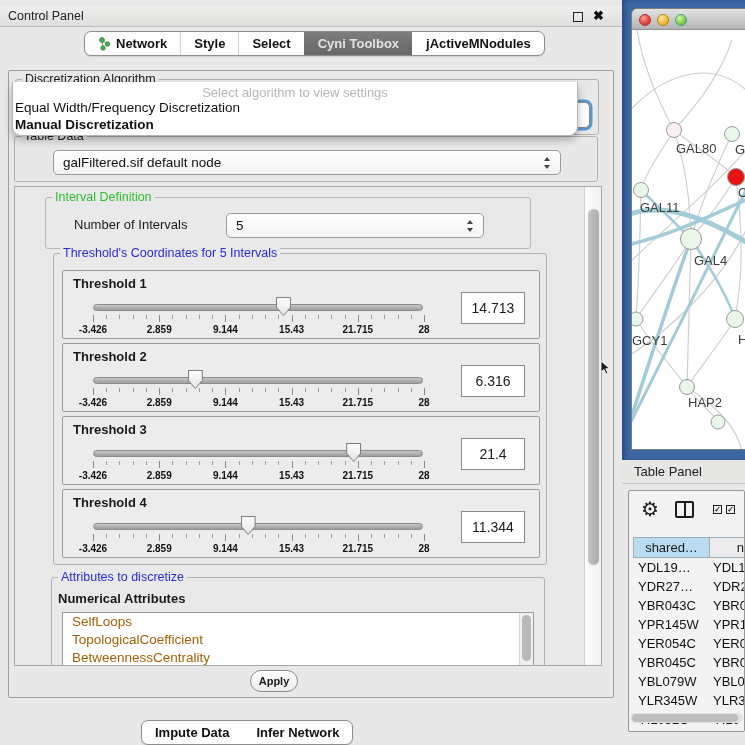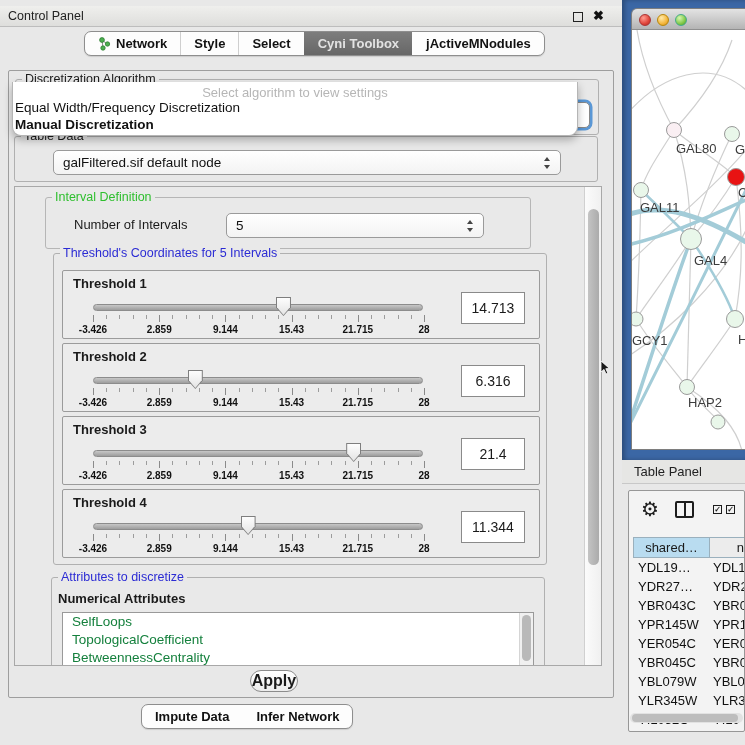--- a/index.html
+++ b/index.html
@@ -76,27 +76,27 @@
   .tick.minor { height:4px; background:#9c9c9c; }
   .tick.major { height:7px; }
   .tick-labels { position:absolute; left:30px; top:53px; width:331px; height:12px; }
   .tick-labels span { position:absolute; transform:translateX(-50%); font-size:10px; font-weight:bold; color:#111; white-space:nowrap; }
   .val-box { position:absolute; left:398px; top:21px; width:64px; height:32px; background:#fff;
     border:1px solid #8a8a8a; font-size:14px; text-align:center; line-height:30px; }
 
   
   #attr-list { position:absolute; left:10px; top:34px; width:472px; height:76px; background:#fff;
     border:1px solid #999; overflow:hidden; }
-  .attr-item { font-size:13.5px; line-height:18px; padding-left:9px; color:#15803d; white-space:nowrap; }
+  .attr-item { font-size:13.5px; line-height:18px; padding-left:9px; color:#a16207; white-space:nowrap; }
   #attr-scroll { position:absolute; right:0; top:0; width:14px; height:100%;
     background:#f0f0f0; border-left:1px solid #d5d5d5; }
   #attr-thumb { position:absolute; left:2px; top:2px; width:9px; height:46px; background:#b9b9b9; border-radius:5px; }
 
   #apply-btn { left:250px; top:670px; width:48px; height:22px; background:linear-gradient(#ffffff,#ececec);
-    border:1px solid #8c8c8c; border-radius:11px; font-size:16px; font-weight:bold; text-align:center; line-height:20px; }
+    border:1px solid #8c8c8c; border-radius:11px; font-size:11px; font-weight:bold; text-align:center; line-height:20px; }
 
   
   #blue-frame { left:622px; top:0; width:123px; height:460px; background:#3b67a5;
     box-shadow:inset 3px 0 4px rgba(0,0,0,.25); }
   #net-window { left:631px; top:8px; width:114px; height:442px; border-radius:6px 0 0 0;
     overflow:hidden; border:1px solid #7e7e7e; border-right:none; }
   #net-titlebar { position:absolute; left:0; top:0; width:100%; height:21px;
     background:linear-gradient(#e3e3e3,#b4b4b4); border-bottom:1px solid #8f8f8f; }
   .light { position:absolute; top:4.5px; width:12px; height:12px; border-radius:50%; }
   #light-red   { left:7px;  background:radial-gradient(circle at 35% 30%,#ff9c92,#e0453a 60%,#b02a22); border:.5px solid #a33; }
@@ -396,21 +396,21 @@
         </div>
     </div>
 
     <div id="vscroll-track">
         <div id="vscroll-thumb"></div>
       </div>
   </div>
 
   <div id="apply-btn" class="abs">Apply</div>
 
-  <div id="bottom-tabs" class="tabgroup abs" style="left:141px; top:704px;text-align:center;">
+  <div id="bottom-tabs" class="tabgroup abs" style="left:141px; top:720px;text-align:center;">
       <div class="tabseg">
         <span>Impute Data</span>
       </div>
       <div class="tabseg aftersel">
         <span>Infer Network</span>
       </div>
     </div>
 </div>
 
 <div id="blue-frame" class="abs"></div>

